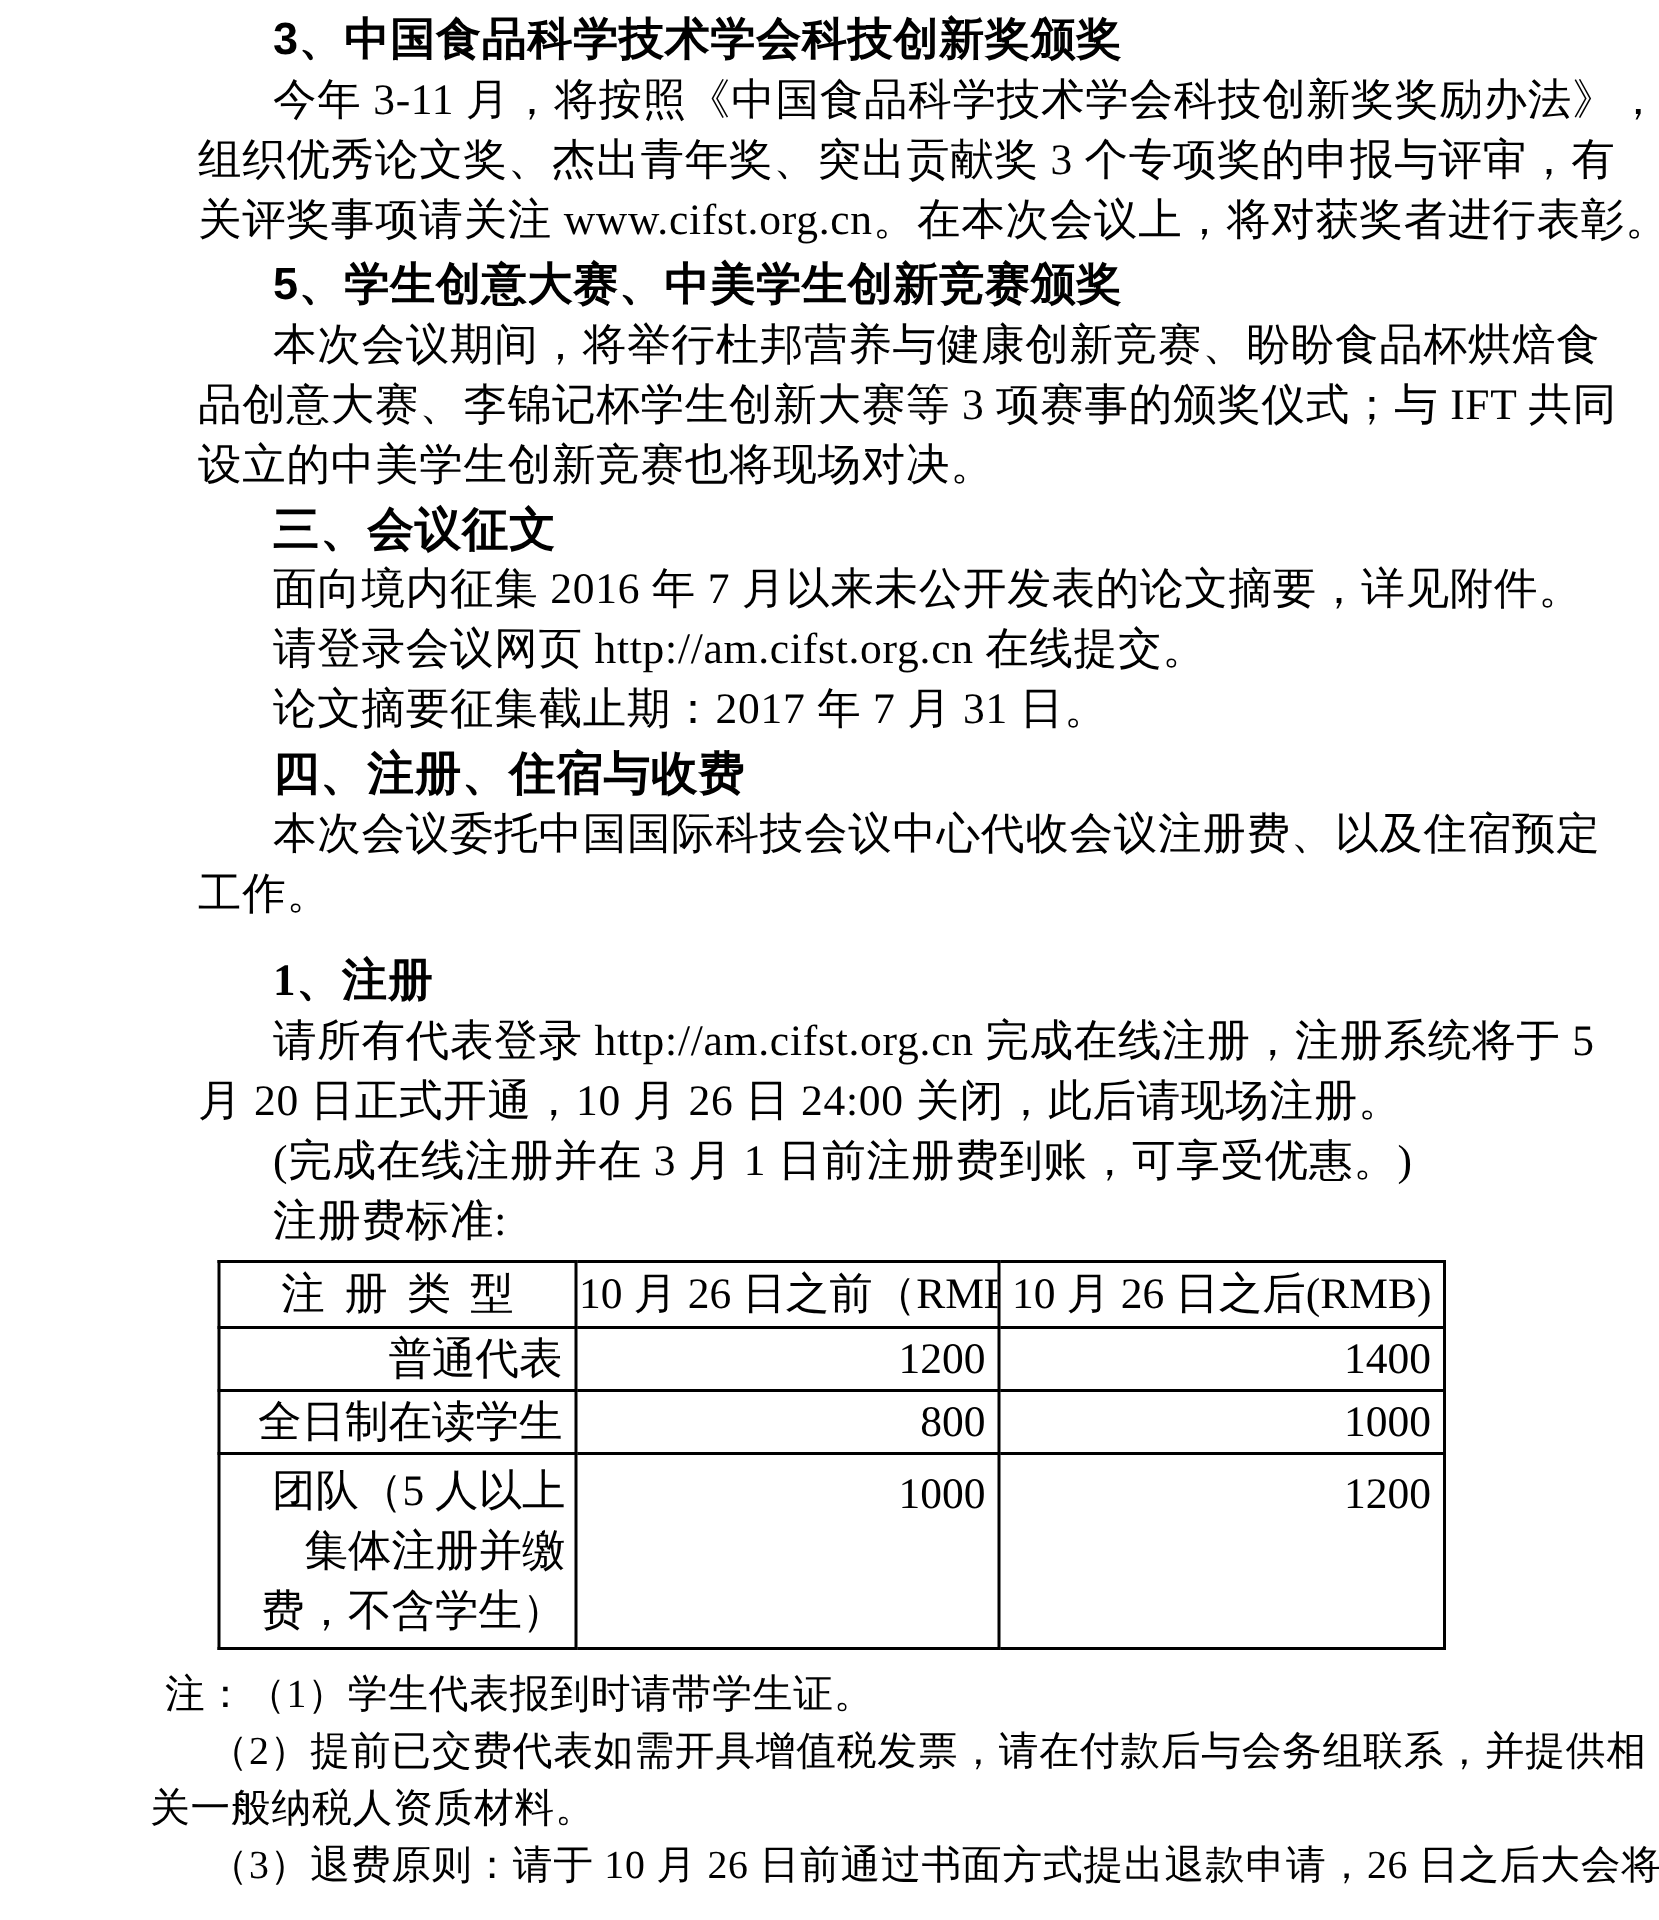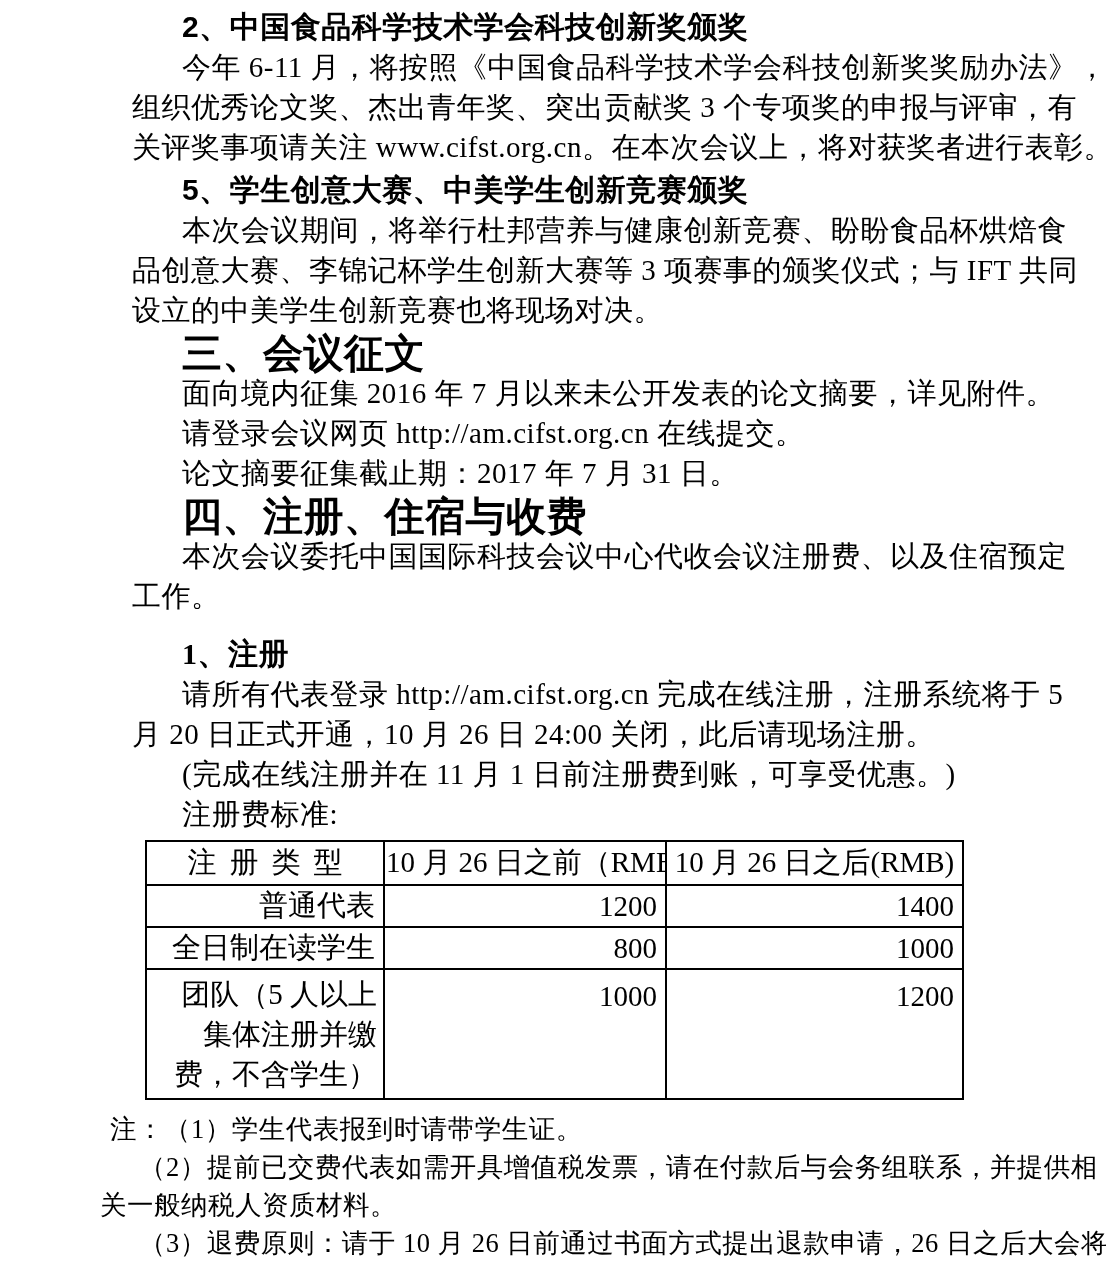--- a/index.html
+++ b/index.html
@@ -30,21 +30,21 @@
   
   .h2 {
     font-family: "Liberation Sans", "DejaVu Sans", sans-serif;
     font-weight: bold;
     font-size: 30px;
     margin-top: 3px;
   }
   .h1 {
     font-family: "Liberation Sans", "DejaVu Sans", sans-serif;
     font-weight: bold;
-    font-size: 40px;
+    font-size: 31px;
     margin-top: 3px;
   }
   
   .h3 {
     font-weight: bold;
     font-size: 30px;
     margin-top: 18px;
   }
   table.fees {
     border-collapse: collapse;
@@ -99,43 +99,43 @@
   }
   .n-first { margin-left: 10px; }
   .n-para  { margin-left: 39px; }
   .n-cont  { margin-left: 0; }
 </style>
 </head>
 <body>
 
 <div class="doc">
 
-  <div class="line h2 indent">2、中国食品科学技术学会科技创新奖颁奖</div>
-  <div class="line indent">今年 6-11 月，将按照《中国食品科学技术学会科技创新奖奖励办法》，</div>
+  <div class="line h2 indent">3、中国食品科学技术学会科技创新奖颁奖</div>
+  <div class="line indent">今年 3-11 月，将按照《中国食品科学技术学会科技创新奖奖励办法》，</div>
   <div class="line">组织优秀论文奖、杰出青年奖、突出贡献奖 3 个专项奖的申报与评审，有</div>
   <div class="line">关评奖事项请关注 www.cifst.org.cn。在本次会议上，将对获奖者进行表彰。</div>
 
   <div class="line h2 indent">5、学生创意大赛、中美学生创新竞赛颁奖</div>
   <div class="line indent">本次会议期间，将举行杜邦营养与健康创新竞赛、盼盼食品杯烘焙食</div>
   <div class="line">品创意大赛、李锦记杯学生创新大赛等 3 项赛事的颁奖仪式；与 IFT 共同</div>
   <div class="line">设立的中美学生创新竞赛也将现场对决。</div>
 
   <div class="line h1 indent">三、会议征文</div>
   <div class="line indent">面向境内征集 2016 年 7 月以来未公开发表的论文摘要，详见附件。</div>
   <div class="line indent">请登录会议网页 http://am.cifst.org.cn 在线提交。</div>
   <div class="line indent">论文摘要征集截止期：2017 年 7 月 31 日。</div>
 
   <div class="line h1 indent">四、注册、住宿与收费</div>
   <div class="line indent">本次会议委托中国国际科技会议中心代收会议注册费、以及住宿预定</div>
   <div class="line">工作。</div>
 
   <div class="line h3 indent">1、注册</div>
   <div class="line indent">请所有代表登录 http://am.cifst.org.cn 完成在线注册，注册系统将于 5</div>
   <div class="line">月 20 日正式开通，10 月 26 日 24:00 关闭，此后请现场注册。</div>
-  <div class="line indent">(完成在线注册并在 11 月 1 日前注册费到账，可享受优惠。)</div>
+  <div class="line indent">(完成在线注册并在 3 月 1 日前注册费到账，可享受优惠。)</div>
   <div class="line indent">注册费标准:</div>
 
   <table class="fees">
     <colgroup>
       <col class="col-type">
       <col class="col-before">
       <col class="col-after">
     </colgroup>
     <thead>
       <tr>

